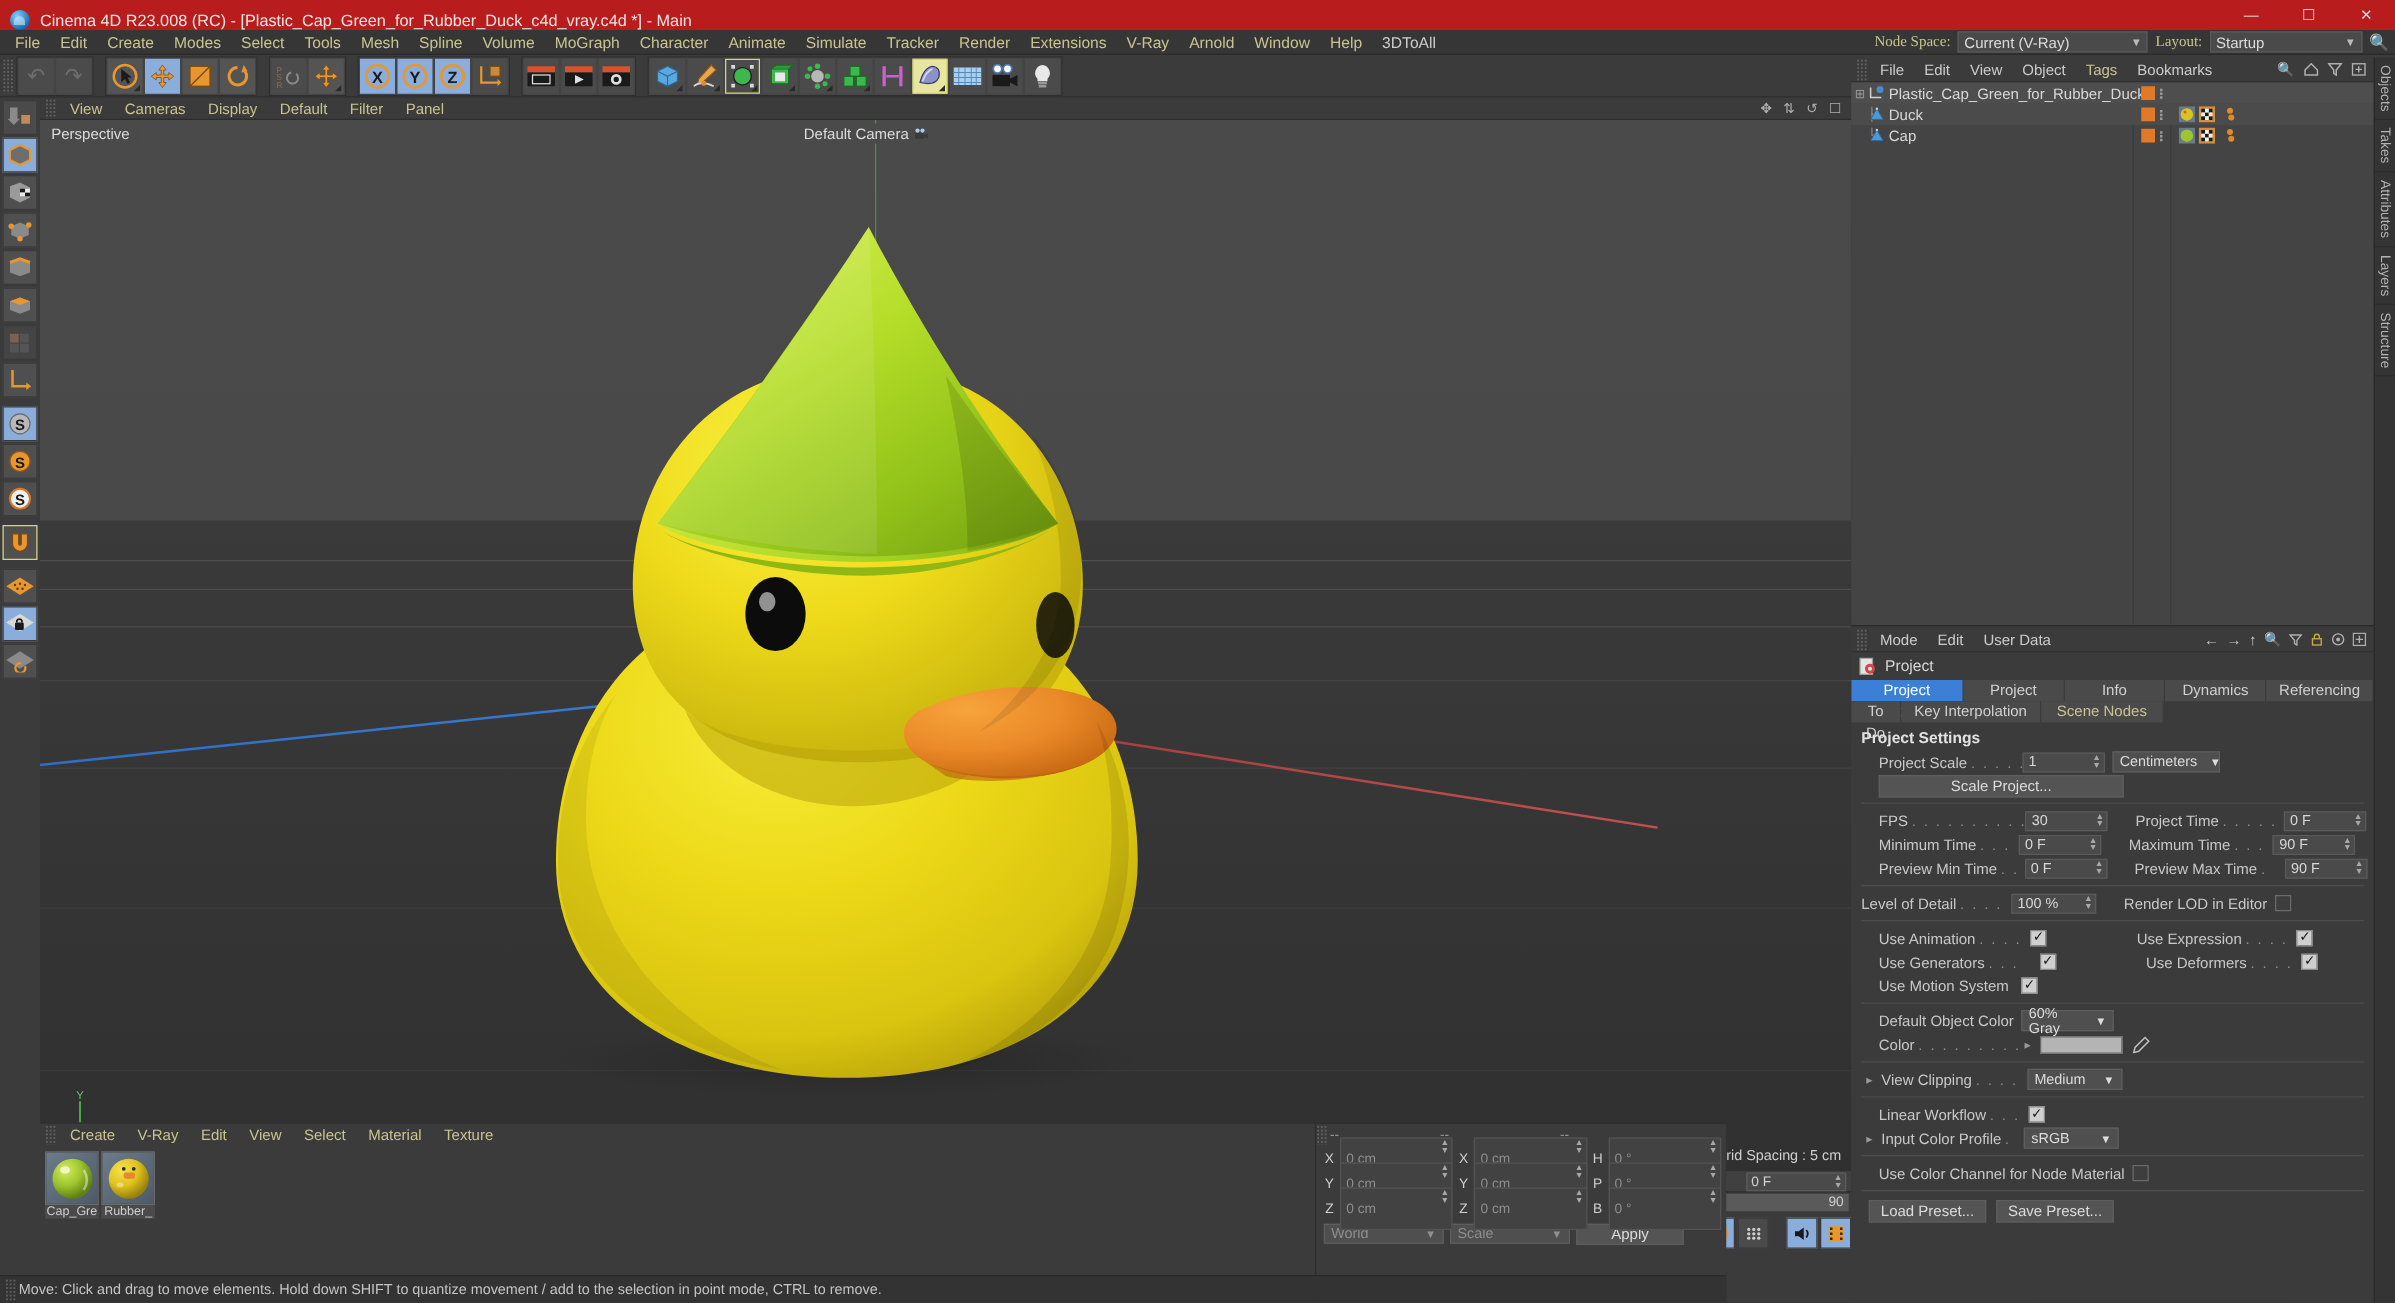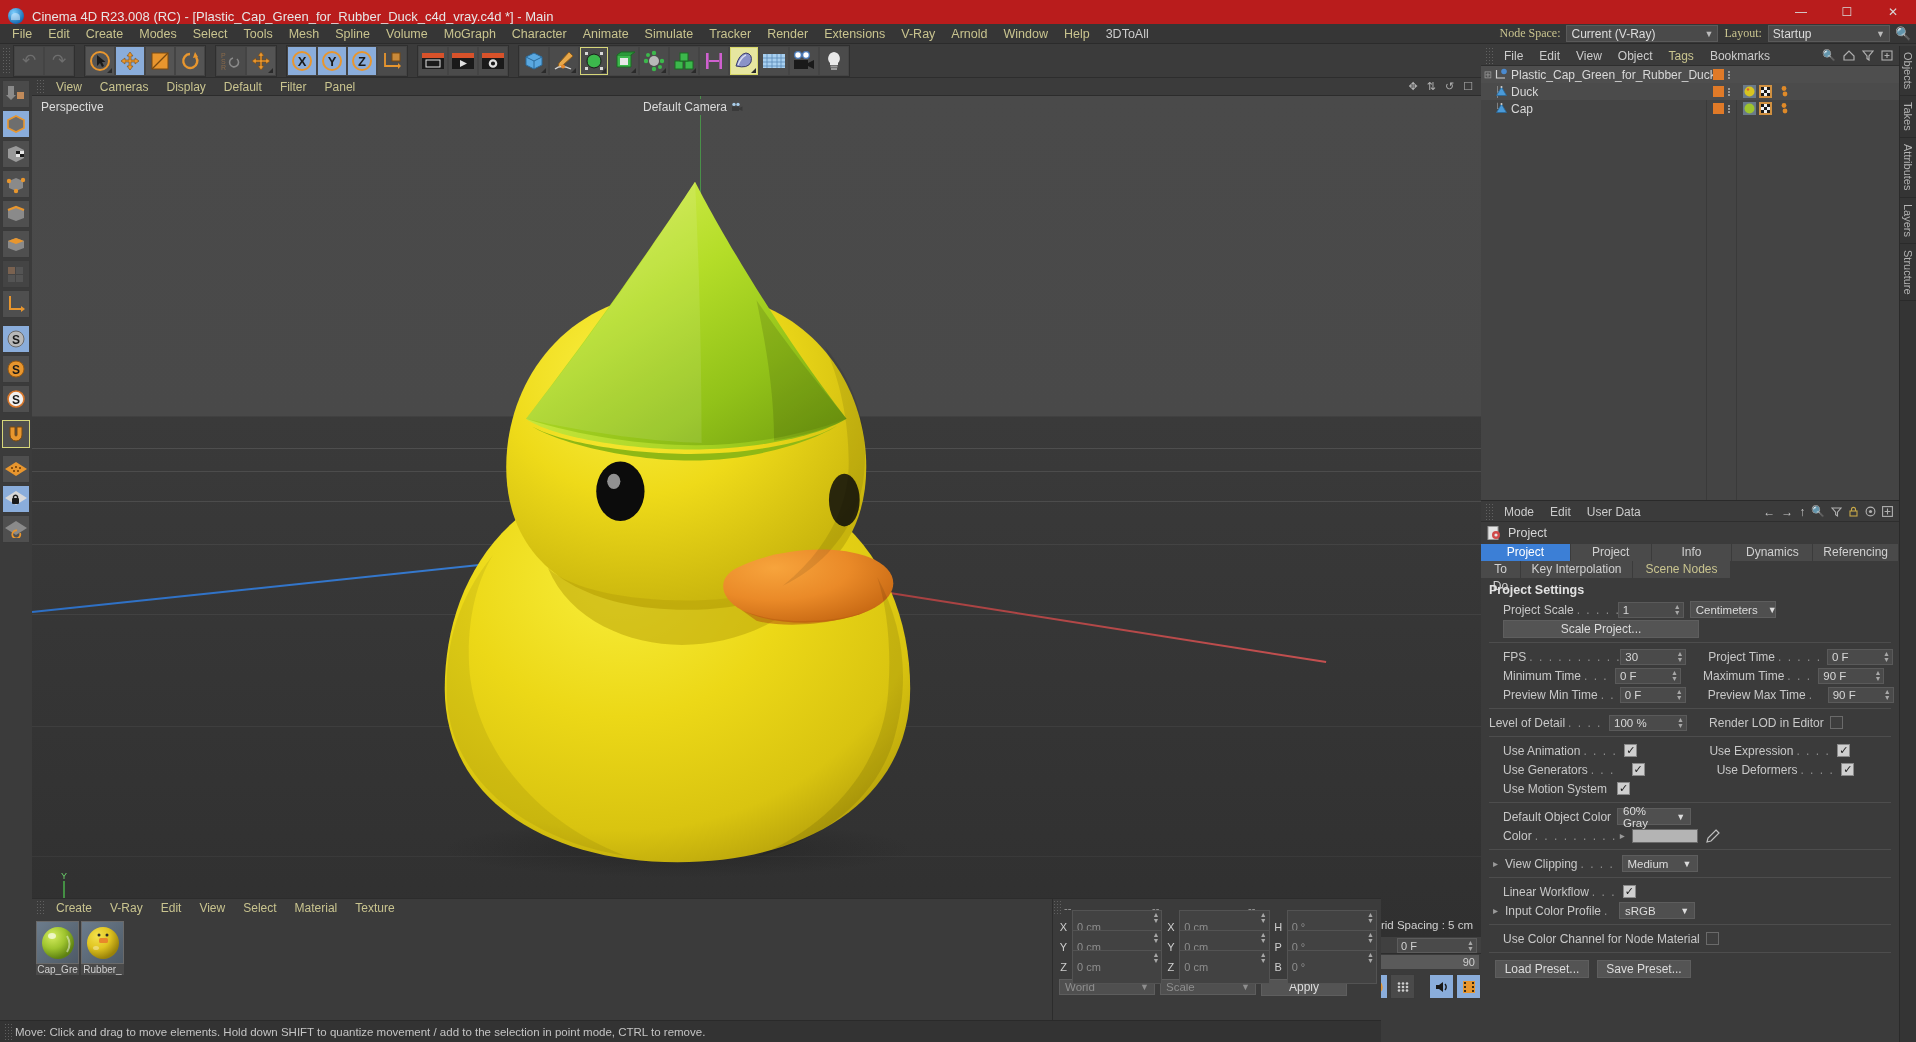--- a/index.html
+++ b/index.html
@@ -1210,21 +1210,21 @@
       <div class="pfield" style="width:66px;">
         <span>90 F</span>
         <span class="spin">▲<br>▼</span>
         </div>
     </div>
     <div class="hr"></div>
 
     <div class="prow">
       <span class="plabel" style="margin-left:0;">Level of Detail</span>
       <span class="pdots" style="width:44px;">. . . .</span>
-      <div class="pfield" style="width:78px;">
+      <div class="pfield" style="width:68px;">
         <span>100 %</span>
         <span class="spin">▲<br>▼</span>
         </div>
       <span class="plabel" style="margin-left:22px;">Render LOD in Editor</span>
       <span class="chk off" style="margin-left:6px;"></span>
     </div>
     <div class="hr"></div>
 
     <div class="prow">
       <span class="plabel" style="margin-left:14px;">Use Animation</span>

